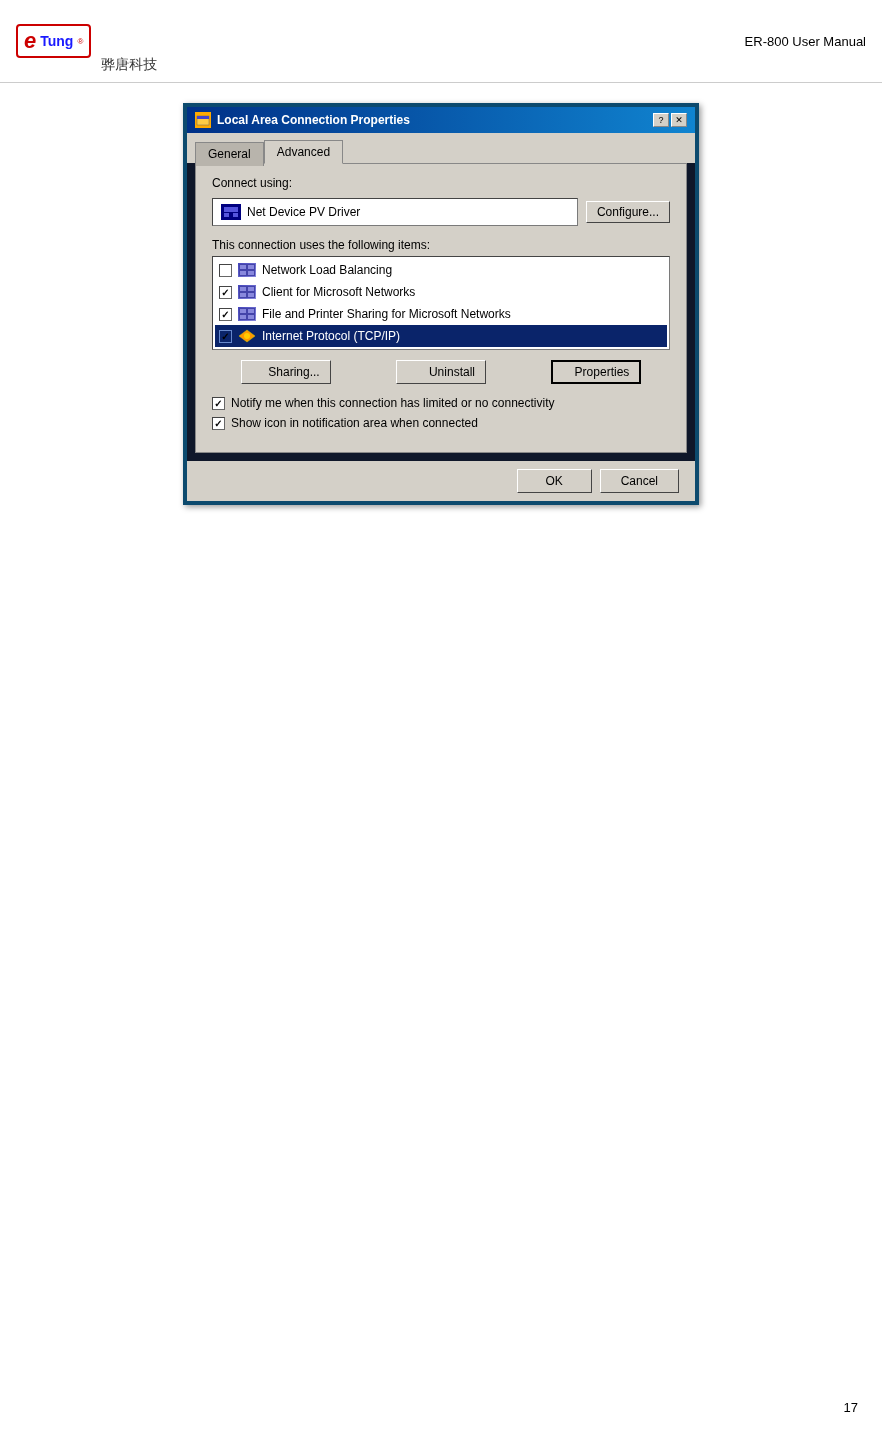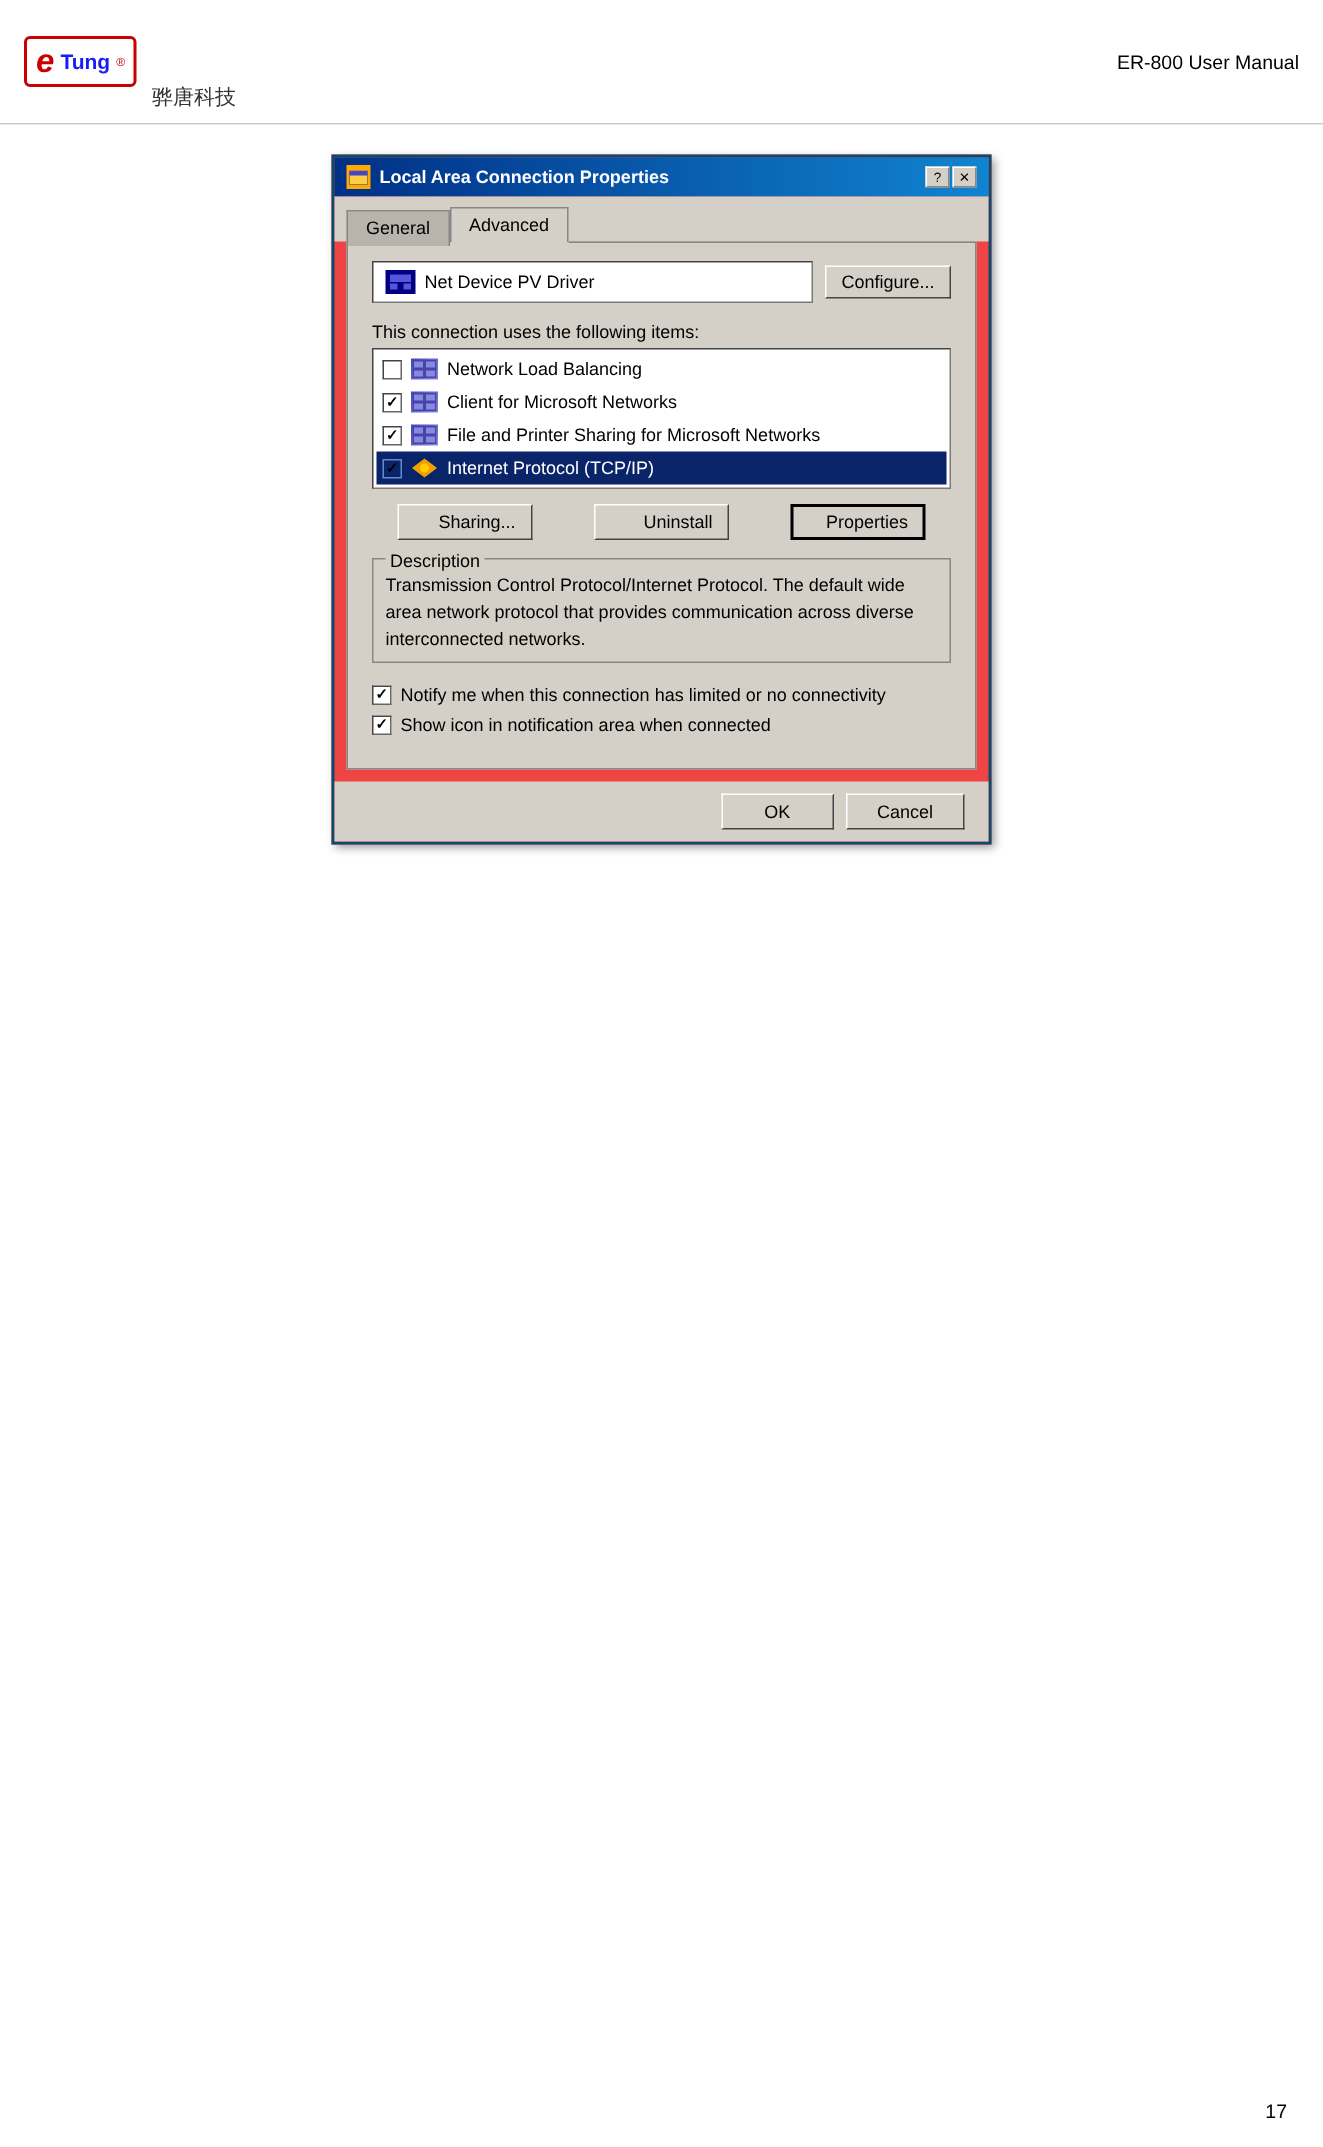--- a/index.html
+++ b/index.html
@@ -71,23 +71,23 @@
 
     
     .page-content {
       display: flex;
       justify-content: center;
       padding: 20px;
     }
 
     
     .dialog {
-      width: 440px;
-      border: 2px solid #0c4a6e;
-      background: #ef4444;
+      width: 516px;
+      border: 4px solid #0c4a6e;
+      background: #0f172a;
       box-shadow: 2px 2px 6px rgba(0,0,0,0.4);
       font-family: 'Tahoma', Arial, sans-serif;
       font-size: 12px;
     }
 
     .dialog-titlebar {
       background: linear-gradient(to right, #003087, #1084d0);
       color: white;
       padding: 4px 8px;
       display: flex;
@@ -419,20 +419,21 @@
       <div class="tab">
         <span>General</span>
       </div>
       <div class="tab active">
         <span>Advanced</span>
       </div>
     </div>
 
     <div class="dialog-body">
 
+      <div class="section-label">Connect using:</div>
       <div class="connect-using-row">
         <div class="device-box">
           <div class="device-icon">
             <svg width="18" height="14" viewBox="0 0 18 14">
               <rect x="0" y="0" width="18" height="14" fill="#000080"></rect>
               <rect x="2" y="2" width="14" height="5" fill="#5555dd"></rect>
               <rect x="2" y="8" width="5" height="4" fill="#5555dd"></rect>
               <rect x="11" y="8" width="5" height="4" fill="#5555dd"></rect>
             </svg>
           </div>
@@ -499,24 +500,20 @@
         </div>
 
       </div>
 
       <div class="buttons-row">
         <button class="win-button">Sharing...</button>
         <button class="win-button">Uninstall</button>
         <button class="win-button focused">Properties</button>
       </div>
 
-      <div class="description-group">
-        <span class="description-group-label">Description</span>
-        <div class="description-text">Transmission Control Protocol/Internet Protocol. The default wide area network protocol that provides communication across diverse interconnected networks.</div>
-      </div>
 
       <div class="bottom-checkboxes">
         <div class="check-row">
           <div class="checkbox-win checked"></div>
           <span>Notify me when this connection has limited or no connectivity</span>
         </div>
         <div class="check-row">
           <div class="checkbox-win checked"></div>
           <span>Show icon in notification area when connected</span>
         </div>

